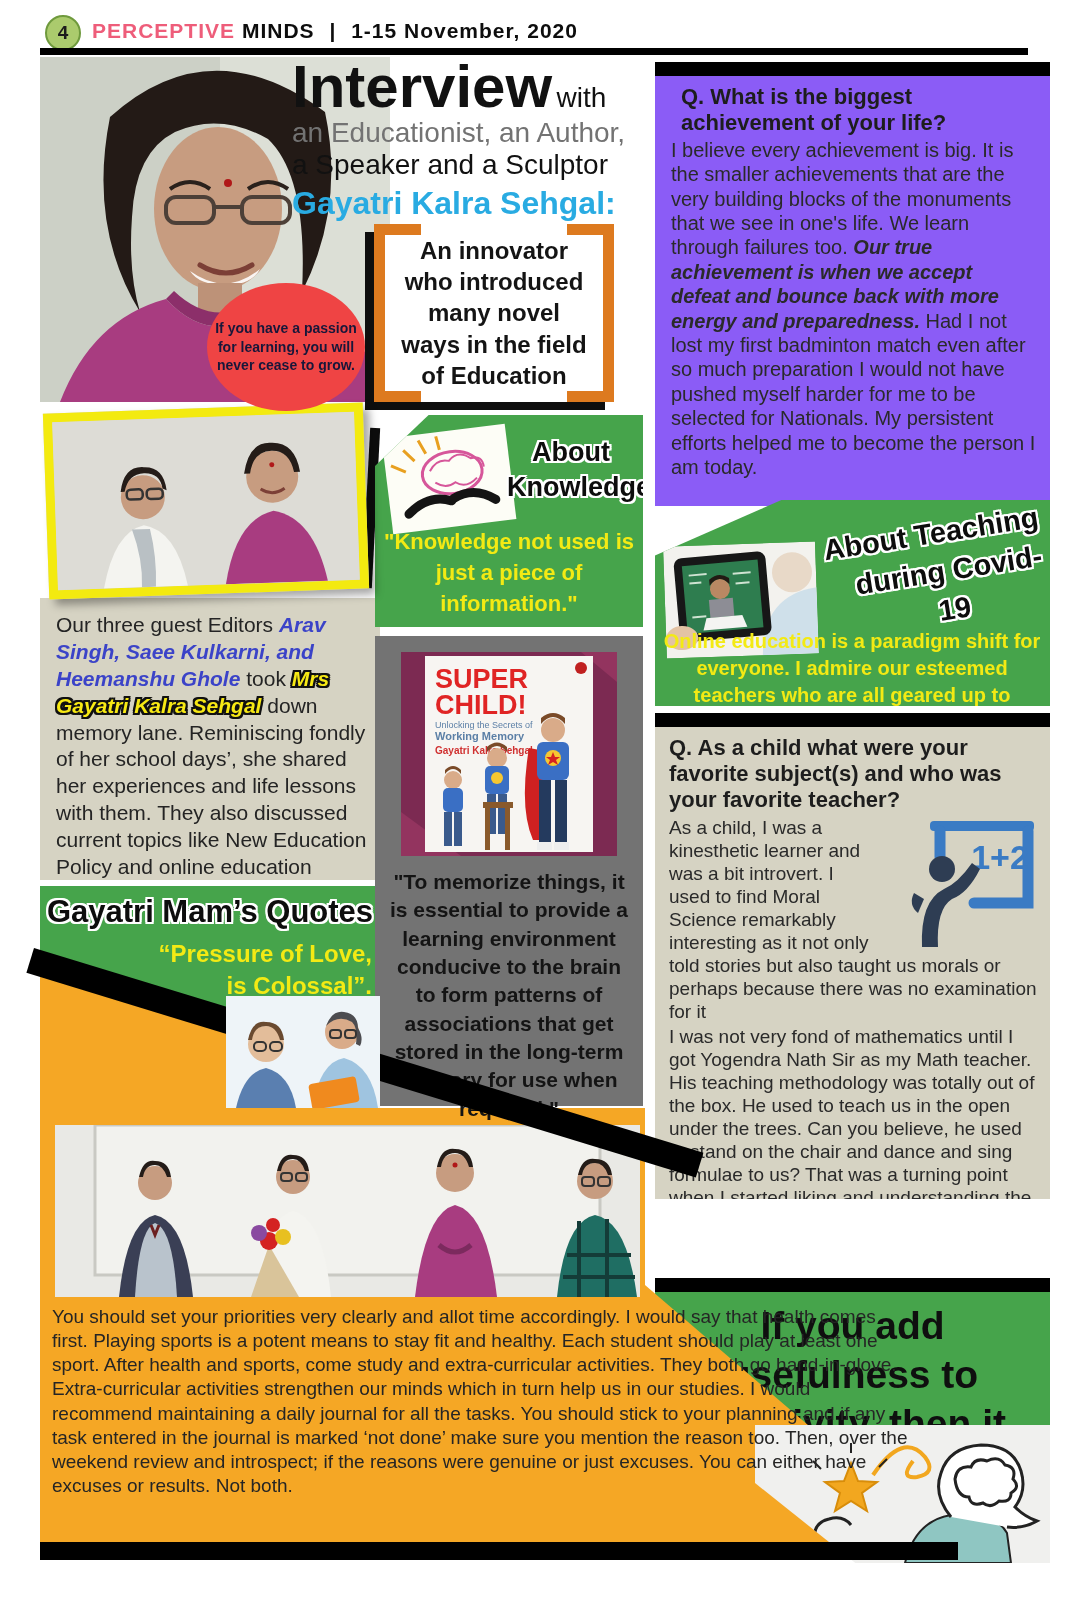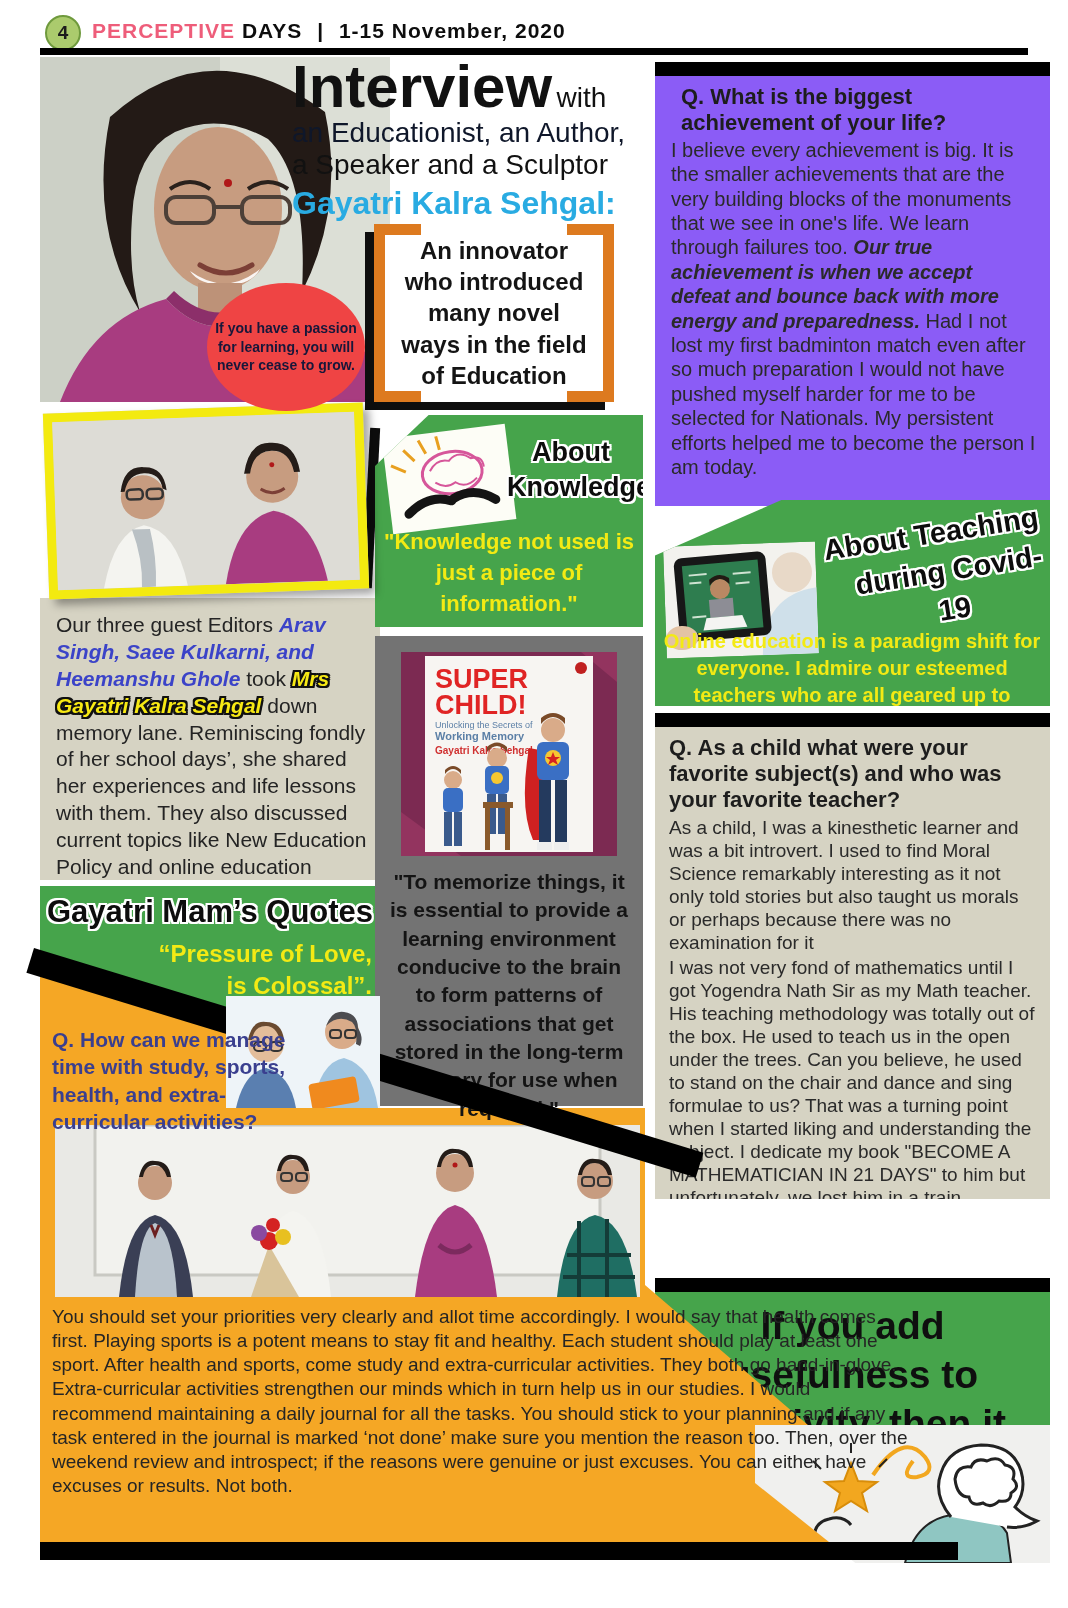--- a/index.html
+++ b/index.html
@@ -28,21 +28,21 @@
 </style>
 </head>
 <body>
 
 <div id="page">
 
   <div class="abs" style="left:45px;top:15px;width:32px;height:32px;border-radius:50%;background:#abcb6d;border:2px solid #6f9a3d;
               text-align:center;line-height:32px;font-weight:bold;font-size:19px;color:#1c1c1c;"><span>4</span></div>
   <div class="abs" style="left:92px;top:19px;font-weight:bold;font-size:21px;letter-spacing:1px;">
     <span style="color:#ee5d7a;">PERCEPTIVE</span>
-    <span style="color:#0d0d0d;">DAYS</span>
+    <span style="color:#0d0d0d;">MINDS</span>
     <span style="color:#0d0d0d;margin:0 8px;">|</span>
     <span style="color:#0d0d0d;">1-15 November, 2020</span>
   </div>
   <div class="abs bar" style="left:40px;top:48px;width:988px;height:7px;"></div>
 
   <div class="abs" style="left:40px;top:57px;width:350px;height:345px;overflow:hidden;">
     <svg width="350" height="345" viewBox="0 0 350 345">
       <rect width="350" height="345" fill="#ccd0c6"></rect>
       <rect x="180" width="170" height="345" fill="#e2e5dd" opacity="0.7"></rect>
       <path d="M70 60 Q170 -30 285 55 Q305 150 262 235 Q268 120 228 82 Q180 55 135 75 Q95 95 92 160 Q88 215 100 255 Q48 170 70 60 Z" fill="#231a16"></path>
@@ -63,21 +63,21 @@
   <div class="abs" style="left:207px;top:283px;width:158px;height:128px;border-radius:50%;background:#ef4444;z-index:3;
               display:flex;align-items:center;justify-content:center;text-align:center;padding:6px;box-sizing:border-box;">
     <span class="serif" style="font-size:14px;font-weight:bold;color:#17173a;line-height:1.35;">If you have a passion for learning, you will never cease to grow.</span>
   </div>
 
   <div class="abs" style="left:292px;top:52px;width:350px;">
     <div>
       <span class="serif" style="font-size:60px;font-weight:bold;color:#111;">Interview</span>
       <span class="serif" style="font-size:28px;color:#111;">with</span>
     </div>
-    <div class="serif" style="font-size:28px;color:#0f172a;margin-top:-4px;">an Educationist, an Author,</div>
+    <div class="serif" style="font-size:28px;color:#737373;margin-top:-4px;">an Educationist, an Author,</div>
     <div class="serif" style="font-size:28px;color:#111;">a Speaker and a Sculptor</div>
     <div style="font-size:32px;font-weight:bold;color:#29abe2;margin-top:4px;">Gayatri Kalra Sehgal:</div>
   </div>
 
   <div class="abs bracket-box" style="left:374px;top:224px;width:240px;height:178px;z-index:2;display:flex;align-items:center;justify-content:center;">
     <div style="font-size:24px;font-weight:bold;color:#141414;text-align:center;line-height:1.3;width:196px;">An innovator who introduced many novel ways in the field of Education</div>
   </div>
 
   <div class="abs bar" style="left:655px;top:62px;width:395px;height:14px;"></div>
 
@@ -115,20 +115,30 @@
     <div class="abs yellow-quote" style="left:8px;top:128px;width:378px;font-size:20px;line-height:1.35;">Online education is a paradigm shift for everyone. I admire our esteemed teachers who are all geared up to handle it well.</div>
   </div>
 
   <div class="abs bar" style="left:655px;top:713px;width:395px;height:14px;"></div>
 
   <div class="abs panel-beige" style="left:655px;top:727px;width:395px;height:472px;padding:8px 12px 0 14px;box-sizing:border-box;overflow:hidden;">
     <div class="qtext" style="font-size:22px;">
       <span>Q. As a child what were your favorite subject(s) and who was your favorite teacher?</span>
     </div>
     <div class="atext" style="margin-top:4px;font-size:19px;line-height:1.21;">
+      <span class="abs" style="position:relative;float:right;width:160px;height:132px;margin:0 0 2px 6px;">
+        <svg width="160" height="132" viewBox="0 0 160 132">
+          <rect x="52" y="4" width="104" height="10" rx="4" fill="#3a7bc4"></rect>
+          <path d="M62 14 L62 40 M150 14 L150 86 L96 86" stroke="#3a7bc4" stroke-width="11" fill="none" stroke-linecap="round"></path>
+          <text x="122" y="52" text-anchor="middle" font-size="34" font-weight="bold" fill="#3a7bc4">1+2</text>
+          <circle cx="64" cy="52" r="13" fill="#2e3d53"></circle>
+          <path d="M44 130 Q42 84 66 72 Q80 66 94 46 L102 52 Q90 76 74 82 Q58 92 60 130 Z" fill="#2e3d53"></path>
+          <path d="M40 96 Q30 88 36 76 L46 82" fill="#2e3d53"></path>
+        </svg>
+      </span>
       <span>As a child, I was a kinesthetic learner and was a bit introvert. I used to find Moral Science remarkably interesting as it not only told stories but also taught us morals or perhaps because there was no examination for it</span>
       <div style="clear:none;margin-top:2px;">
         <span>I was not very fond of mathematics until I got Yogendra Nath Sir as my Math teacher. His teaching methodology was totally out of the box. He used to teach us in the open under the trees. Can you believe, he used to stand on the chair and dance and sing formulae to us? That was a turning point when I started liking and understanding the subject. I dedicate my book "BECOME A MATHEMATICIAN IN 21 DAYS" to him but unfortunately, we lost him in a train accident.</span>
       </div>
     </div>
   </div>
 
   <div class="abs bar" style="left:655px;top:1278px;width:395px;height:14px;"></div>
 
   <div class="abs green" style="left:655px;top:1292px;width:395px;height:133px;padding-top:10px;box-sizing:border-box;">
@@ -257,21 +267,20 @@
       <path d="M10 112 Q18 76 40 72 Q64 78 70 112 Z" fill="#5a7fb0"></path>
       <circle cx="116" cy="36" r="17" fill="#d9ab89"></circle>
       <path d="M100 30 q6 -16 18 -14 q14 2 14 16 q6 10 2 18 l-4 -2 q2 -16 -4 -22 q-14 -8 -26 4 Z" fill="#4c4c50"></path>
       <rect x="104" y="34" width="11" height="8" rx="3" fill="none" stroke="#333" stroke-width="2"></rect>
       <rect x="119" y="34" width="11" height="8" rx="3" fill="none" stroke="#333" stroke-width="2"></rect>
       <path d="M86 112 Q94 66 118 62 Q146 70 152 112 Z" fill="#9fc4e0"></path>
       <rect x="84" y="84" width="48" height="26" rx="4" fill="#f08a1e" transform="rotate(-10 108 97)"></rect>
     </svg>
   </div>
 
-  <div class="abs" style="left:52px;top:1026px;width:240px;font-weight:bold;font-size:21px;color:#3a3f8f;line-height:1.3;z-index:8;">Q. How can we manage time with study, sports, health, and extra-curricular activities?</div>
 
   <div class="abs orange" style="left:40px;top:1108px;width:965px;height:452px;z-index:1;
               clip-path:polygon(0 0,605px 0,605px 177px,925px 452px,0 452px);"></div>
 
   <div class="abs" style="left:55px;top:1125px;width:585px;height:172px;z-index:4;">
     <svg width="585" height="172" viewBox="0 0 585 172">
       <rect width="585" height="172" fill="#e9e9e5"></rect>
       <rect x="40" y="0" width="505" height="150" fill="#f2f2ee" stroke="#c9c9c3" stroke-width="3"></rect>
       <g>
         <circle cx="100" cy="58" r="17" fill="#c79c80"></circle>

